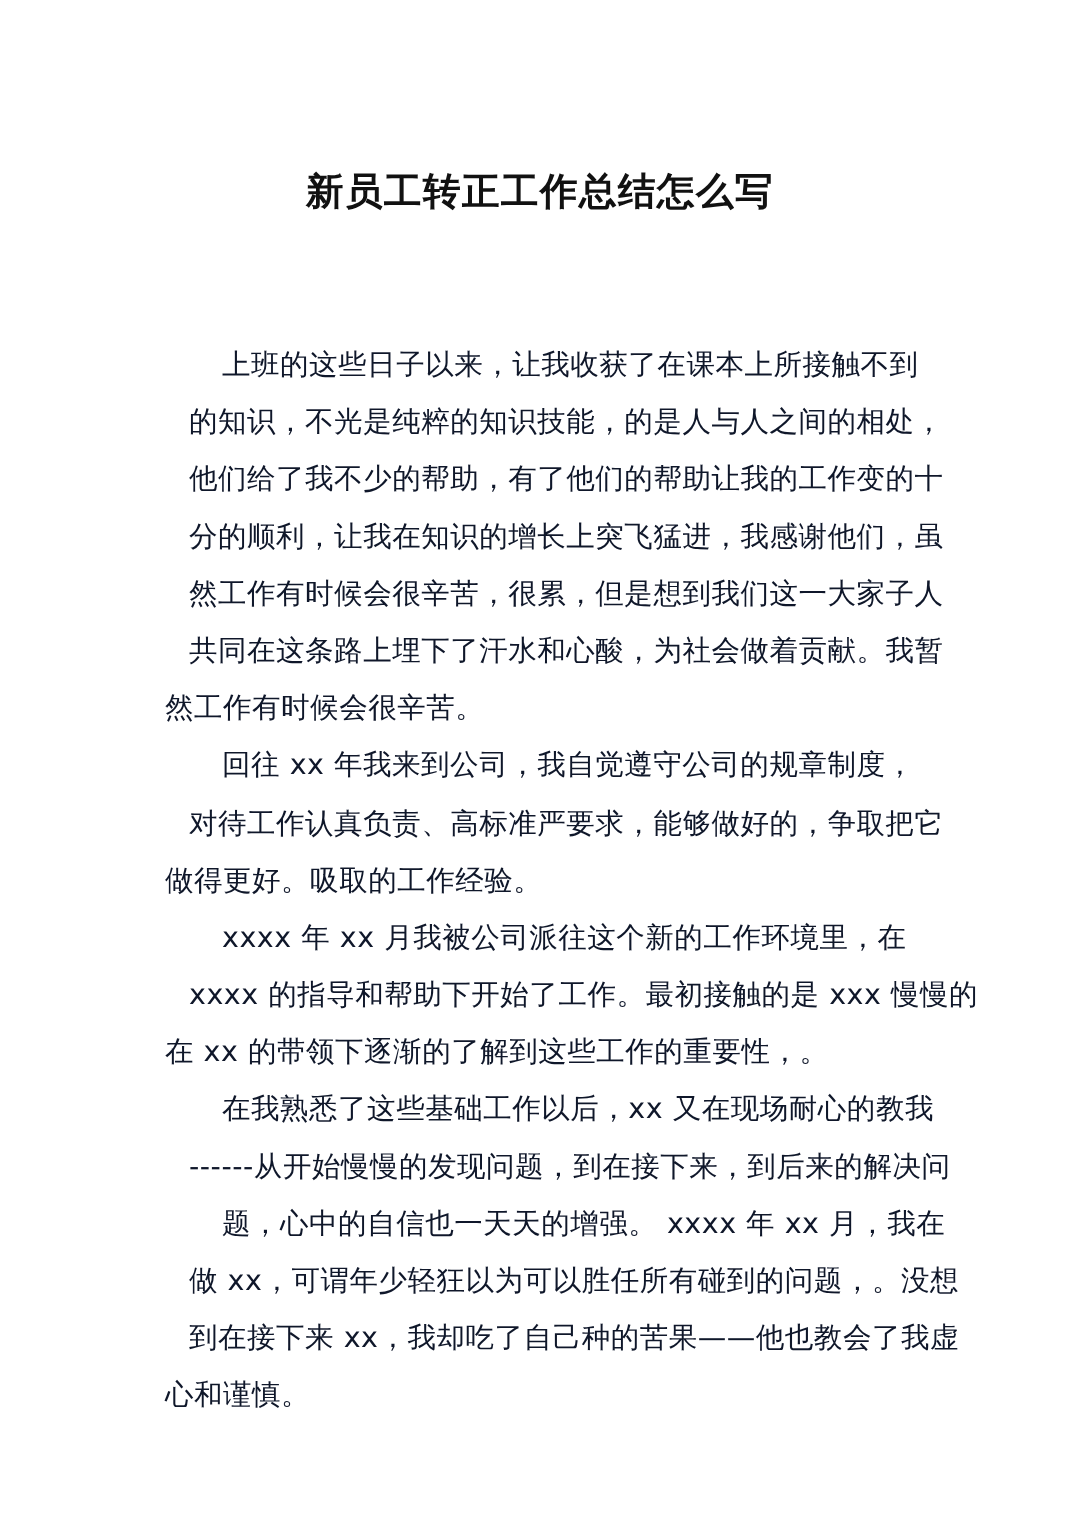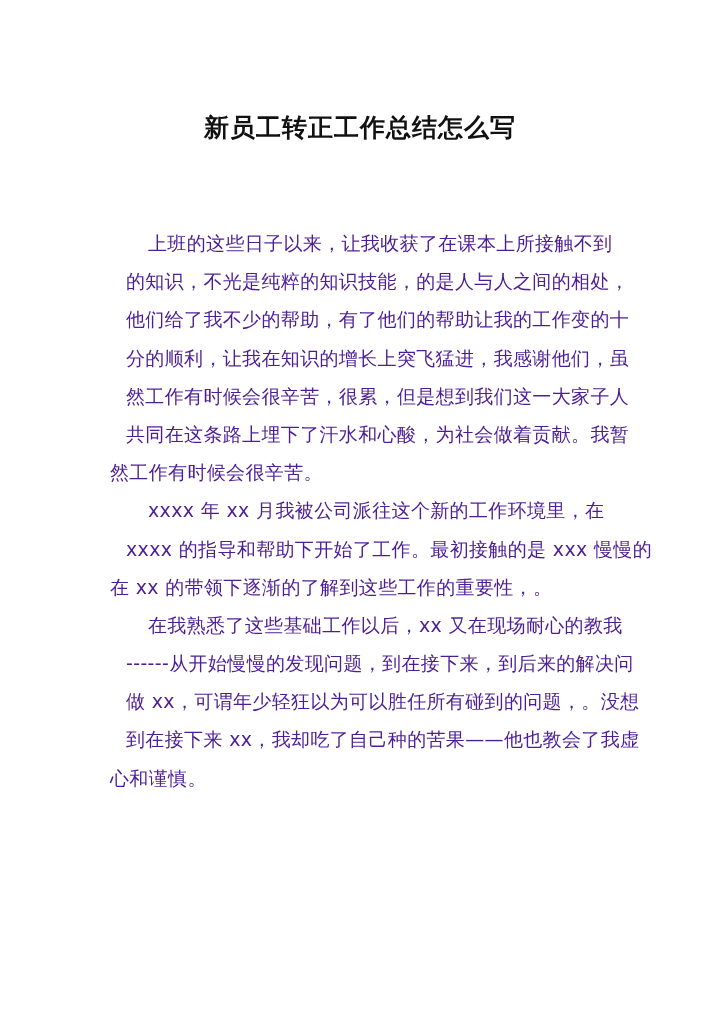--- a/index.html
+++ b/index.html
@@ -42,21 +42,21 @@
       top: 224px;
       width: 505px;
     }
     .line {
       display: block;
       height: 38.2px;
       line-height: 38.2px;
       font-size: 19px;
       white-space: nowrap;
       letter-spacing: 0.35px;
-      color: #4c1d95;
+      color: #0f172a;
     }
     .line.indent {
       padding-left: 38px;
     }
     .line.justify {
       text-align: justify;
       text-align-last: justify;
       margin-left: 16px;
     }
   </style>
@@ -71,28 +71,34 @@
     <div>
       <span class="line indent">上班的这些日子以来，让我收获了在课本上所接触不到</span>
       <span class="line justify">的知识，不光是纯粹的知识技能，的是人与人之间的相处，</span>
       <span class="line justify">他们给了我不少的帮助，有了他们的帮助让我的工作变的十</span>
       <span class="line justify">分的顺利，让我在知识的增长上突飞猛进，我感谢他们，虽</span>
       <span class="line justify">然工作有时候会很辛苦，很累，但是想到我们这一大家子人</span>
       <span class="line justify">共同在这条路上埋下了汗水和心酸，为社会做着贡献。我暂</span>
       <span class="line">然工作有时候会很辛苦。</span>
     </div>
 
+    <div>
+      <span class="line indent">回往 xx 年我来到公司，我自觉遵守公司的规章制度，</span>
+      <span class="line justify">对待工作认真负责、高标准严要求，能够做好的，争取把它</span>
+      <span class="line">做得更好。吸取的工作经验。</span>
+    </div>
 
     <div>
       <span class="line indent">xxxx 年 xx 月我被公司派往这个新的工作环境里，在</span>
       <span class="line justify">xxxx 的指导和帮助下开始了工作。最初接触的是 xxx 慢慢的</span>
       <span class="line">在 xx 的带领下逐渐的了解到这些工作的重要性，。</span>
     </div>
 
     <div>
       <span class="line indent">在我熟悉了这些基础工作以后，xx 又在现场耐心的教我</span>
       <span class="line justify">------从开始慢慢的发现问题，到在接下来，到后来的解决问</span>
+      <span class="line indent">题，心中的自信也一天天的增强。 xxxx 年 xx 月，我在</span>
       <span class="line justify">做 xx，可谓年少轻狂以为可以胜任所有碰到的问题，。没想</span>
       <span class="line justify">到在接下来 xx，我却吃了自己种的苦果——他也教会了我虚</span>
       <span class="line">心和谨慎。</span>
     </div>
   </div>
 </div>
 
 </body></html>

